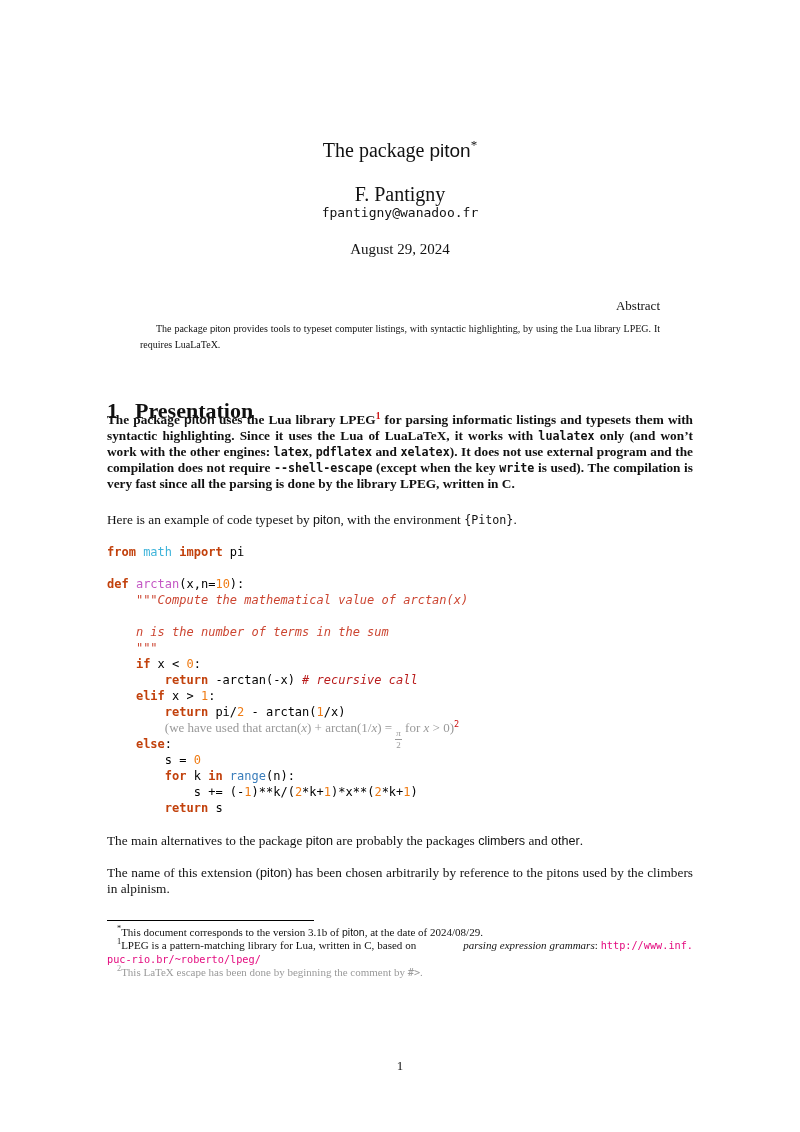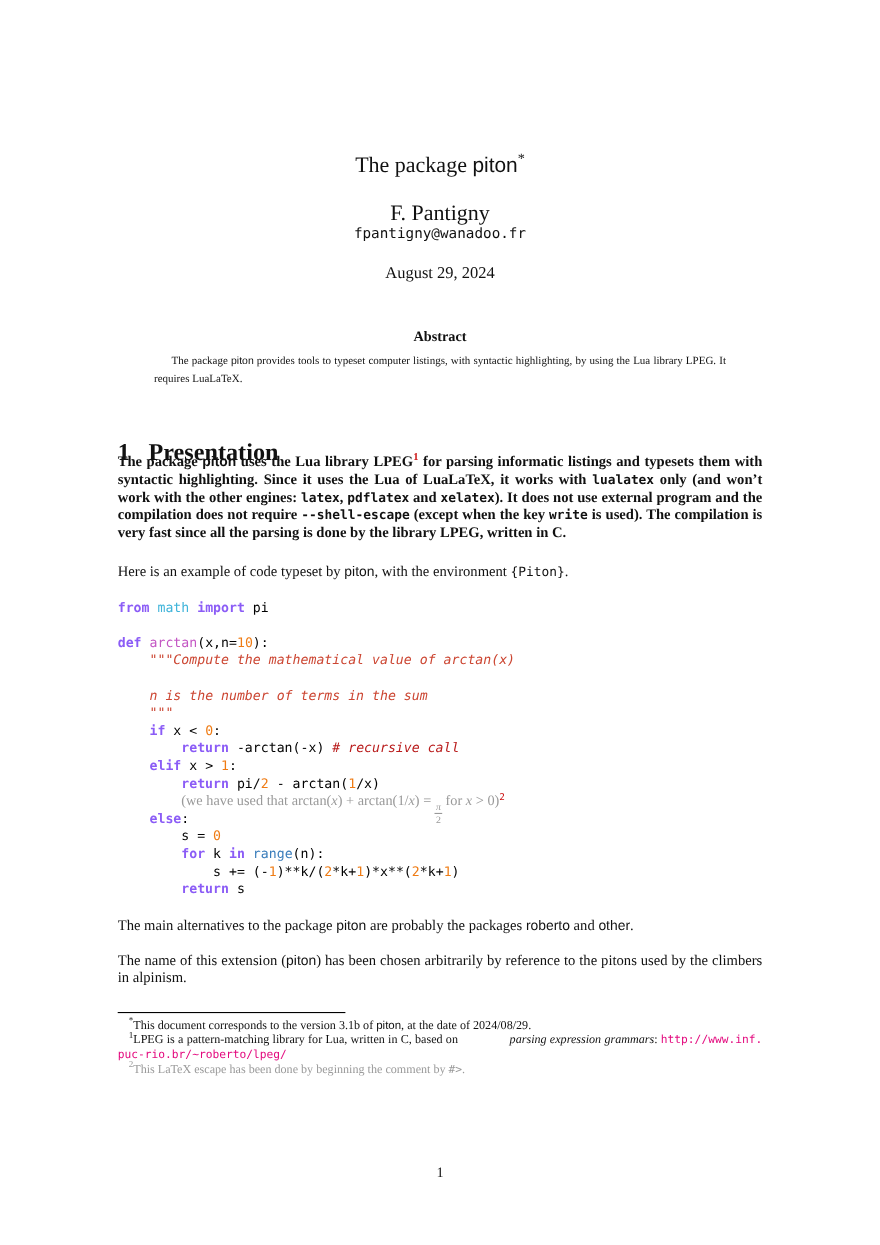--- a/index.html
+++ b/index.html
@@ -10,21 +10,21 @@
 
   
   .titleblock{top:138px;left:0;width:800px;text-align:center;}
   .doc-title{font-size:20px;line-height:24px;}
   .author{margin-top:22px;font-size:20px;line-height:18px;}
   .email{margin-top:1px;font-family:"DejaVu Sans Mono",monospace;font-size:13px;line-height:17px;}
   .date{margin-top:19px;font-size:15px;line-height:18px;}
 
   
   .abstract{top:298px;left:140px;width:520px;}
-  .abstract-heading{text-align:center;font-weight:bold;font-size:13px;margin-bottom:7px;}
+  .abstract-heading{text-align:right;font-weight:normal;font-size:13px;margin-bottom:7px;}
   .abstract-text{font-size:10px;line-height:16px;text-align:justify;text-indent:16px;}
 
   
   .section-heading{top:398px;font-size:22px;font-weight:bold;}
   .section-number{display:inline-block;width:28px;}
 
   
   .para{font-size:13.3px;line-height:16px;text-align:justify;}
   .p1{top:412px;font-weight:bold;} .p2{top:512px;} .p3{top:833px;} .p4{top:865px;}
 
@@ -39,21 +39,21 @@
   .r-url{font-family:"DejaVu Sans Mono",monospace;font-size:0.93em;color:#e3097e;word-break:break-all;}
   .r-grm{color:#9a9a9a;}
   .r-gsup{vertical-align:super;font-size:0.75em;line-height:0;color:#9a9a9a;}
   .r-gtt{font-family:"DejaVu Sans Mono",monospace;font-size:0.93em;color:#9a9a9a;}
 
   
   .code{top:544px;font-family:"DejaVu Sans Mono",monospace;font-size:12px;line-height:16px;
         white-space:pre;color:#000;}
   .code-line{height:16px;}
   .r-pl{color:#000;}
-  .r-kw{color:#8b5cf6;font-weight:bold;}
+  .r-kw{color:#c2410c;font-weight:bold;}
   .r-mod{color:#3fb4da;}
   .r-bi{color:#3a7dbb;margin-top:32px;}
   .r-num{color:#ef7b13;}
   .r-doc{color:#cc4632;font-style:italic;}
   .r-com{color:#b91c1c;font-style:italic;}
   .r-fn{color:#c457c4;}
   .r-esc{font-family:"Liberation Serif",serif;font-size:13px;color:#999999;}
   .r-escit{font-family:"Liberation Serif",serif;font-size:13px;color:#999999;font-style:italic;}
   .code .r-supred{font-size:8.5px;}
   .r-frac{display:inline-flex;flex-direction:column;align-items:center;
@@ -90,21 +90,21 @@
   <div class="abs col section-heading">
     <span class="section-number">1</span><span>Presentation</span>
   </div>
 
   <div class="abs col para p1"><span class="r-rm">The package </span><span class="r-sf">piton</span><span class="r-rm"> uses the Lua library LPEG</span><span class="r-supred">1</span><span class="r-rm"> for parsing informatic listings and typesets them with syntactic highlighting. Since it uses the Lua of LuaLaTeX, it works with </span><span class="r-tt">lualatex</span><span class="r-rm"> only (and won’t work with the other engines: </span><span class="r-tt">latex</span><span class="r-rm">, </span><span class="r-tt">pdflatex</span><span class="r-rm"> and </span><span class="r-tt">xelatex</span><span class="r-rm">). It does not use external program and the compilation does not require </span><span class="r-tt">--shell-escape</span><span class="r-rm"> (except when the key </span><span class="r-tt">write</span><span class="r-rm"> is used). The compilation is very fast since all the parsing is done by the library LPEG, written in C.</span></div>
 
   <div class="abs col para p2"><span class="r-rm">Here is an example of code typeset by </span><span class="r-sf">piton</span><span class="r-rm">, with the environment </span><span class="r-tt">{Piton}</span><span class="r-rm">.</span></div>
 
   <div class="abs col code"><div class="code-line"><span class="r-kw">from</span><span class="r-pl"> </span><span class="r-mod">math</span><span class="r-pl"> </span><span class="r-kw">import</span><span class="r-pl"> pi</span></div><div class="code-line">&nbsp;</div><div class="code-line"><span class="r-kw">def</span><span class="r-pl"> </span><span class="r-fn">arctan</span><span class="r-pl">(x,n=</span><span class="r-num">10</span><span class="r-pl">):</span></div><div class="code-line"><span class="r-pl">    </span><span class="r-doc">"""Compute the mathematical value of arctan(x)</span></div><div class="code-line">&nbsp;</div><div class="code-line"><span class="r-pl">    </span><span class="r-doc">n is the number of terms in the sum</span></div><div class="code-line"><span class="r-pl">    </span><span class="r-doc">"""</span></div><div class="code-line"><span class="r-pl">    </span><span class="r-kw">if</span><span class="r-pl"> x &lt; </span><span class="r-num">0</span><span class="r-pl">:</span></div><div class="code-line"><span class="r-pl">        </span><span class="r-kw">return</span><span class="r-pl"> -arctan(-x) </span><span class="r-com"># recursive call</span></div><div class="code-line"><span class="r-pl">    </span><span class="r-kw">elif</span><span class="r-pl"> x &gt; </span><span class="r-num">1</span><span class="r-pl">:</span></div><div class="code-line"><span class="r-pl">        </span><span class="r-kw">return</span><span class="r-pl"> pi/</span><span class="r-num">2</span><span class="r-pl"> - arctan(</span><span class="r-num">1</span><span class="r-pl">/x)</span></div><div class="code-line"><span class="r-pl">        </span><span class="r-esc">(we have used that arctan(</span><span class="r-escit">x</span><span class="r-esc">) + arctan(1/</span><span class="r-escit">x</span><span class="r-esc">) = </span><span class="r-frac"><span class="top">π</span><span class="bot">2</span></span><span class="r-esc"> for </span><span class="r-escit">x</span><span class="r-esc"> &gt; 0)</span><span class="r-supred">2</span></div><div class="code-line"><span class="r-pl">    </span><span class="r-kw">else</span><span class="r-pl">:</span></div><div class="code-line"><span class="r-pl">        </span><span class="r-pl">s = </span><span class="r-num">0</span></div><div class="code-line"><span class="r-pl">        </span><span class="r-kw">for</span><span class="r-pl"> k </span><span class="r-kw">in</span><span class="r-pl"> </span><span class="r-bi">range</span><span class="r-pl">(n):</span></div><div class="code-line"><span class="r-pl">            </span><span class="r-pl">s += (-</span><span class="r-num">1</span><span class="r-pl">)**k/(</span><span class="r-num">2</span><span class="r-pl">*k+</span><span class="r-num">1</span><span class="r-pl">)*x**(</span><span class="r-num">2</span><span class="r-pl">*k+</span><span class="r-num">1</span><span class="r-pl">)</span></div><div class="code-line"><span class="r-pl">        </span><span class="r-kw">return</span><span class="r-pl"> s</span></div></div>
 
-  <div class="abs col para p3"><span class="r-rm">The main alternatives to the package </span><span class="r-sf">piton</span><span class="r-rm"> are probably the packages </span><span class="r-sf">roberto</span><span class="r-rm"> and </span><span class="r-sf">other</span><span class="r-rm">.</span></div>
+  <div class="abs col para p3"><span class="r-rm">The main alternatives to the package </span><span class="r-sf">piton</span><span class="r-rm"> are probably the packages </span><span class="r-sf">climbers</span><span class="r-rm"> and </span><span class="r-sf">other</span><span class="r-rm">.</span></div>
 
   <div class="abs col para p4"><span class="r-rm">The name of this extension (</span><span class="r-sf">piton</span><span class="r-rm">) has been chosen arbitrarily by reference to the pitons used by the climbers in alpinism.</span></div>
 
   <div class="abs col footnotes">
     <div class="fnrule"></div>
     <div class="fn"><span class="r-supmark">*</span><span class="r-rm">This document corresponds to the version 3.1b of </span><span class="r-sf">piton</span><span class="r-rm">, at the date of 2024/08/29.</span></div>
     <div class="fn"><span class="r-supmark">1</span><span class="r-rm">LPEG is a pattern-matching library for Lua, written in C, based on </span><span class="r-it">parsing expression grammars</span><span class="r-rm">: </span><span class="r-url">http://www.inf.puc-rio.br/~roberto/lpeg/</span></div>
     <div class="fn"><span class="r-gsup">2</span><span class="r-grm">This LaTeX escape has been done by beginning the comment by </span><span class="r-gtt">#&gt;</span><span class="r-grm">.</span></div>
   </div>
 

